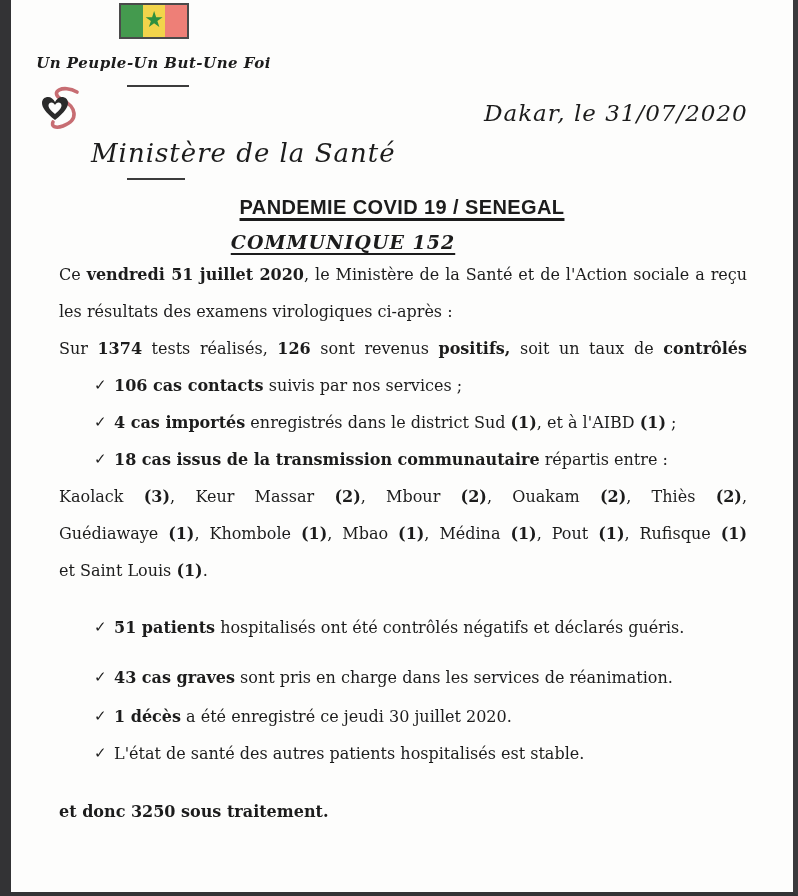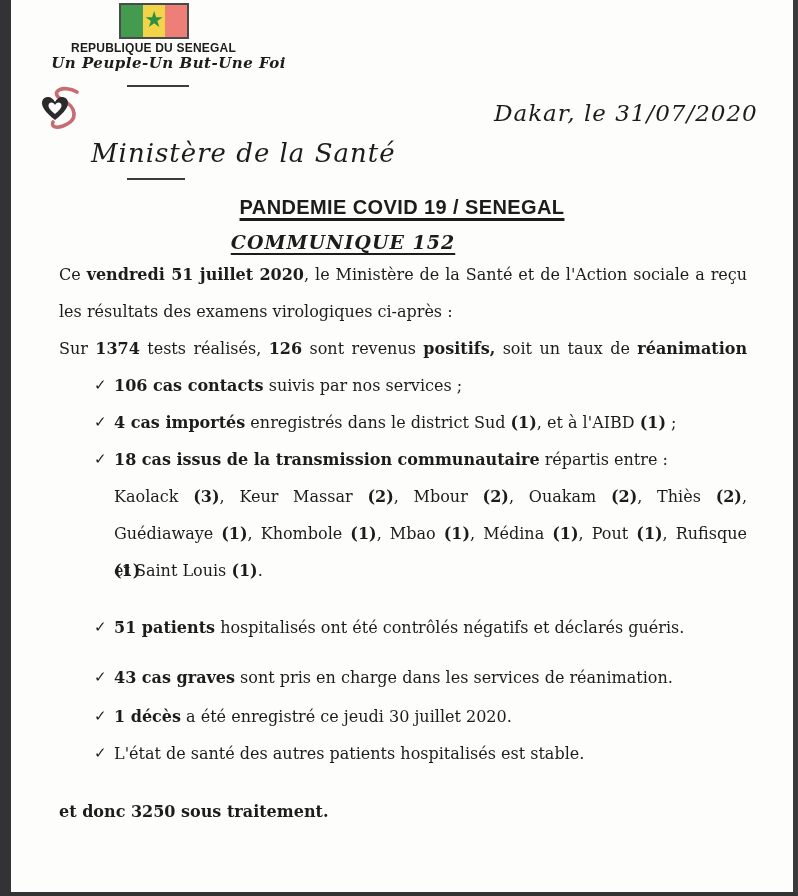--- a/index.html
+++ b/index.html
@@ -18,68 +18,67 @@
   .flag .stripe { flex:1; position:relative; }
   .flag .star {
     position:absolute; left:50%; top:50%; transform:translate(-50%,-54%);
     font-size:22px; line-height:1; color:#2f8f3e;
   }
   .republic {
     position:absolute; left:10px; top:41px; width:265px; text-align:center;
     font-family:"Liberation Sans", sans-serif; font-weight:bold; font-size:12px; letter-spacing:0.2px;
   }
   .motto {
-    position:absolute; left:10px; top:54px; width:265px; text-align:right;
+    position:absolute; left:10px; top:54px; width:265px; text-align:center;
     font-style:italic; font-weight:bold; font-size:15px; letter-spacing:0.5px;
   }
   .logo { position:absolute; left:26px; top:86px; }
   .rule-top    { position:absolute; left:116px; top:85px;  width:62px; border-top:2.5px solid #3c3c3c; }
   .rule-bottom { position:absolute; left:116px; top:178px; width:58px; border-top:2.5px solid #3c3c3c; }
   .ministry-1 { position:absolute; left:80px;  top:98px;  font-style:italic; font-size:26px; letter-spacing:1px;margin-top:40px; }
   .ministry-2 { position:absolute; left:80px;  top:134px; font-style:italic; font-size:26px; letter-spacing:1px; }
-  .dateline   { position:absolute; left:483px; top:100px; font-style:italic; font-size:23px; letter-spacing:1px; }
+  .dateline   { position:absolute; left:473px; top:100px; font-style:italic; font-size:23px; letter-spacing:1px; }
   
   .title-main {
     position:absolute; left:0; top:196px; width:782px; text-align:center;
     font-family:"Liberation Sans", sans-serif; font-weight:bold; font-size:20px; letter-spacing:0.4px;
     text-decoration:underline; text-decoration-thickness:2.5px; text-underline-offset:4px;
   }
   .title-sub {
     position:absolute; left:0; top:231px; width:664px; text-align:center;
     font-weight:bold; font-style:italic; font-size:19px; letter-spacing:1px;
     text-decoration:underline; text-decoration-thickness:2px; text-underline-offset:4px;
   }
   
   .body { position:absolute; left:48px; top:256px; width:688px; font-size:16px; }
   .ln { height:37px; line-height:37px; white-space:nowrap; }
   .ln.just { white-space:normal; text-align:justify; text-align-last:justify; }
   .ln b { font-weight:bold; }
   .bullet { display:flex; }
   .bullet .check { width:20px; flex:0 0 20px; margin-left:35px; font-size:15px; color:#222; }
   .bullet .btxt { flex:1; }
-  .comm { margin-left:55px; }
+  .comm { }
   .mt12 { margin-top:20px; }
   .mt13 { margin-top:13px; }
   .mt2  { margin-top:2px; }
   .closing { margin-top:16px; font-weight:bold; }
   .closing .ln { height:48px; line-height:48px; }
 </style>
 </head>
 <body>
 
 <div class="page">
 
   <div class="flag">
     <div class="stripe" style="background:#449a4e"></div>
     <div class="stripe" style="background:#f2d44b">
       <span class="star">★</span>
     </div>
     <div class="stripe" style="background:#ee7f77"></div>
   </div>
-  <div class="republic">REPUBLIQUE DU SENEGAL</div>
   <div class="motto">Un Peuple-Un But-Une Foi</div>
 
   <div class="logo">
     <svg width="52" height="56" viewBox="0 0 52 56">
       <path d="M40 6 C26 -2 12 6 24 13 C40 21 42 34 26 40 C18 43 14 40 16 36" fill="none" stroke="#c76d72" stroke-width="3.6" stroke-linecap="round"></path>
       <path d="M18 34 C8 26 5 21 5 17 C5 13 8 11 11 11 C14 11 16.5 13 18 16 C19.5 13 22 11 25 11 C28 11 31 13 31 17 C31 21 28 26 18 34 Z" fill="#2b2b2b"></path>
       <path d="M18 28 C13 24 11.5 21.5 11.5 19.5 C11.5 17.5 13 16.5 14.5 16.5 C16 16.5 17.2 17.5 18 19 C18.8 17.5 20 16.5 21.5 16.5 C23 16.5 24.5 17.5 24.5 19.5 C24.5 21.5 23 24 18 28 Z" fill="#ffffff"></path>
     </svg>
   </div>
   <div class="rule-top"></div>
@@ -88,21 +87,21 @@
   <div class="dateline">Dakar, le 31/07/2020</div>
 
   <div class="title-main">PANDEMIE COVID 19 / SENEGAL</div>
   <div class="title-sub">COMMUNIQUE 152</div>
 
   <div class="body">
 
     <div class="ln just">Ce <b>vendredi 51 juillet 2020</b>, le Ministère de la Santé et de l'Action sociale a reçu</div>
     <div class="ln">les résultats des examens virologiques ci-après :</div>
 
-    <div class="ln just">Sur <b>1374</b> tests réalisés, <b>126</b> sont revenus <b>positifs,</b> soit un taux de <b>réanimation</b></div>
+    <div class="ln just">Sur <b>1374</b> tests réalisés, <b>126</b> sont revenus <b>positifs,</b> soit un taux de <b>contrôlés</b></div>
 
     <div class="ln bullet">
       <span class="check">✓</span>
       <span class="btxt"><b>106 cas contacts</b> suivis par nos services ;</span>
     </div>
     <div class="ln bullet">
       <span class="check">✓</span>
       <span class="btxt"><b>4 cas importés</b> enregistrés dans le district Sud <b>(1)</b>, et à l'AIBD <b>(1)</b> ;</span>
     </div>
     <div class="ln bullet">

